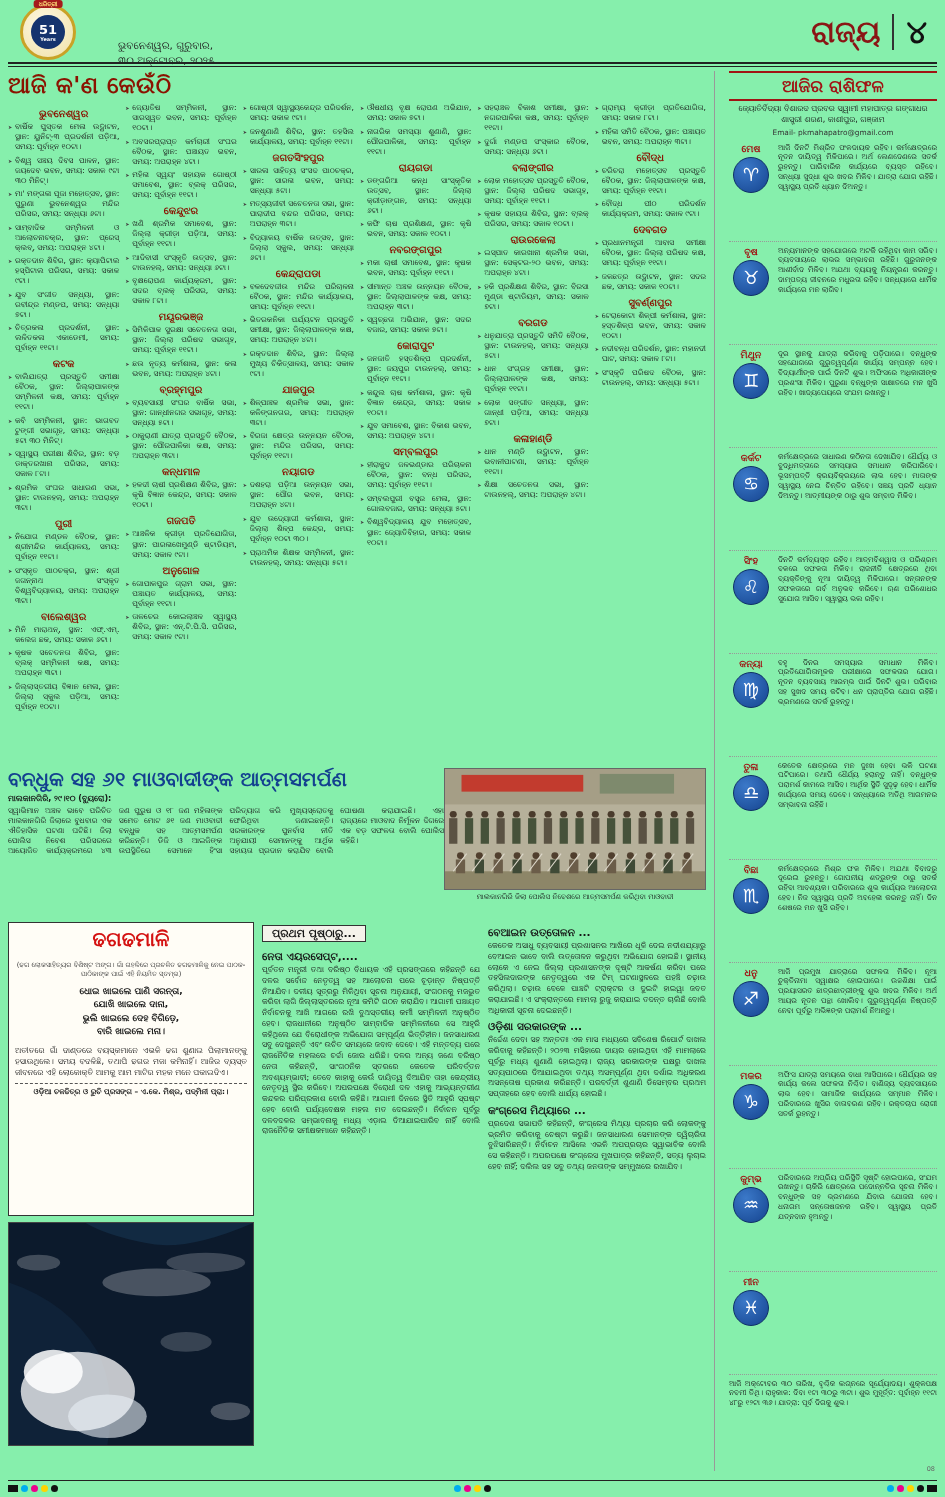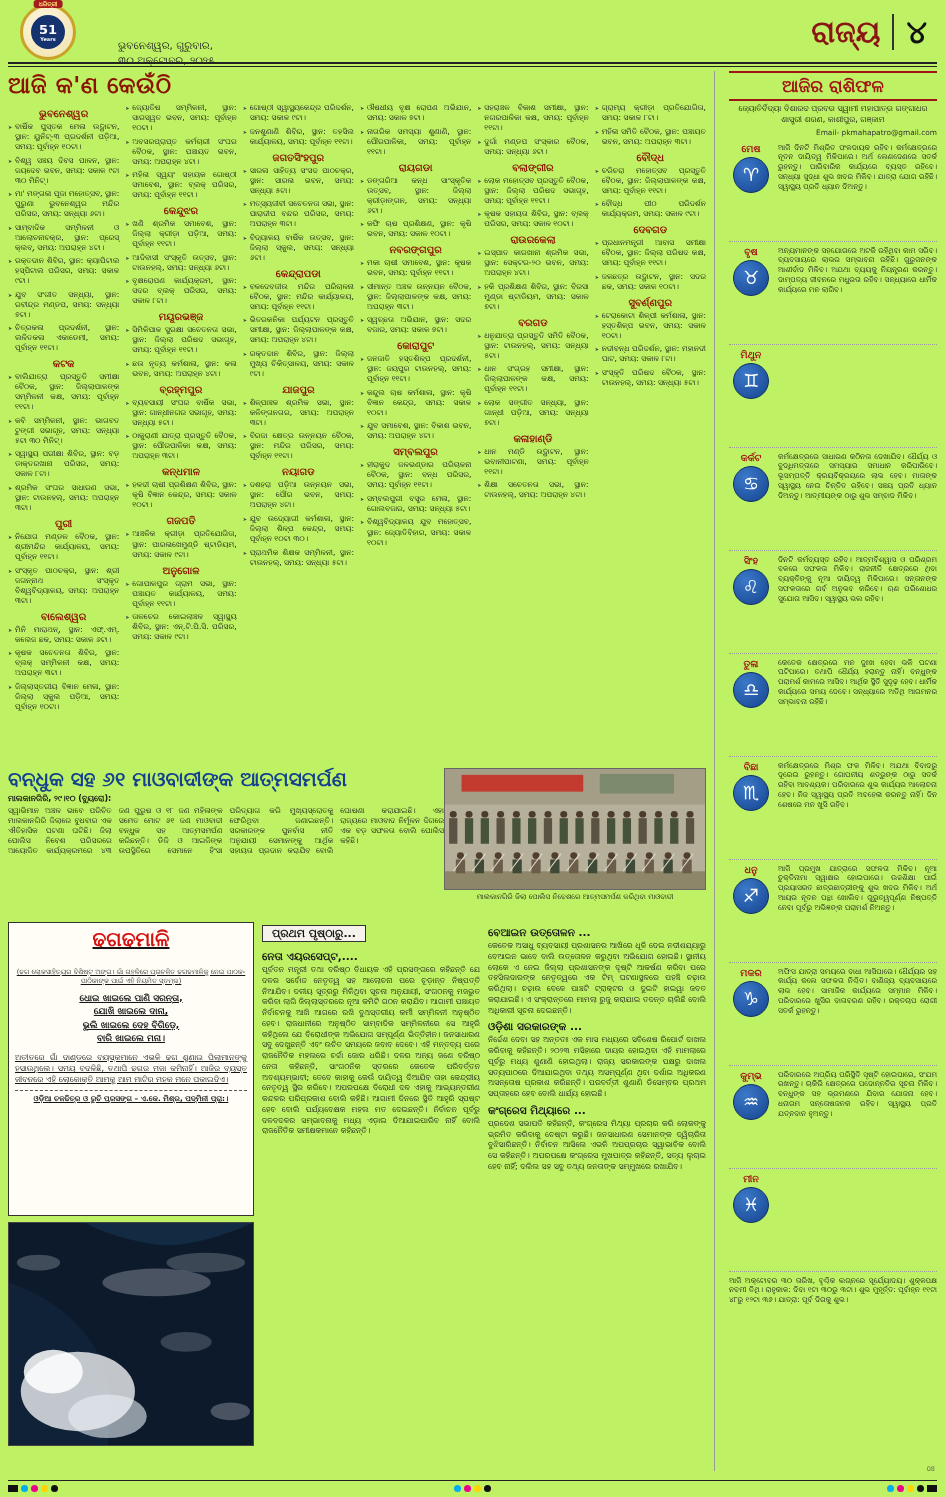--- a/index.html
+++ b/index.html
@@ -1,17 +1,17 @@
 <!DOCTYPE html>
 <html><head>
 <meta charset="utf-8">
 <style>
   *{margin:0;padding:0;box-sizing:border-box;}
   html,body{background:#e8e6e0;}
-  .page{width:945px;height:1497px;background:#bef264;margin:0 auto;position:relative;
+  .page{width:945px;height:1497px;background:#86efac;margin:0 auto;position:relative;
         font-family:"DejaVu Sans","Liberation Sans",sans-serif;color:#151515;overflow:hidden;padding:4px 8px;}
   
   .masthead{height:56px;display:flex;align-items:center;position:relative;}
   .logo{width:56px;height:56px;position:relative;margin-left:12px;flex:0 0 auto;}
   .logo-outer{width:56px;height:56px;border-radius:50%;border:3px solid #c9a227;
       background:radial-gradient(circle at 40% 35%,#fff8e1,#efe0a8);display:flex;align-items:center;justify-content:center;}
   .logo-inner{width:34px;height:34px;border-radius:50%;background:#15336e;color:#fff;display:flex;
       flex-direction:column;align-items:center;justify-content:center;font-weight:bold;}
   .logo-years{font-size:13px;line-height:1;}
   .logo-years-label{font-size:5px;line-height:1.2;}
@@ -39,41 +39,41 @@
   .story-left{width:436px;flex:0 0 auto;}
   .story-headline{color:#13408f;font-weight:bold;font-size:20px;line-height:1.15;margin-bottom:3px;}
   .story-meta{font-size:8px;font-weight:bold;margin-bottom:2px;}
   .story-body{column-count:4;column-gap:7px;font-size:7.6px;line-height:1.32;text-align:justify;height:98px;overflow:hidden;}
   .story-photo{flex:1;}
   .photo-frame{width:100%;height:122px;border:1px solid #666;display:block;}
   .photo-caption{font-size:7.2px;text-align:center;line-height:1.25;margin-top:2px;}
   
   .bottom{display:flex;gap:8px;margin-top:4px;height:528px;}
   .left-rail{width:246px;flex:0 0 auto;display:flex;flex-direction:column;gap:6px;}
-  .cartoon-box{border:1.5px solid #333;height:294px;padding:4px 6px;overflow:hidden;background:#fffdf6;text-decoration:underline;}
+  .cartoon-box{border:1.5px solid #333;height:294px;padding:4px 6px;overflow:hidden;background:#fffdf6;}
   .cartoon-title{color:#d41111;font-weight:bold;font-size:20px;text-align:center;}
-  .cartoon-sub{font-size:6.8px;text-align:center;line-height:1.3;color:#333;margin:17px 0 4px;}
+  .cartoon-sub{font-size:6.8px;text-align:center;line-height:1.3;color:#333;margin:10px 0 4px;}
   .cartoon-row{display:flex;gap:5px;align-items:flex-start;}
   .cartoon-fig{width:62px;height:74px;flex:0 0 auto;}
   .cartoon-open{font-size:8.4px;line-height:1.45;}
   .cartoon-open .b{font-weight:bold;}
   .cartoon-stanza{font-weight:bold;font-size:9px;text-align:center;margin:6px 0;line-height:1.5;}
   .cartoon-body{font-size:8px;line-height:1.4;text-align:justify;}
   .cartoon-footer{border-top:1px dashed #555;margin-top:5px;padding-top:3px;font-size:7.4px;text-align:center;font-weight:bold;}
   .weather-frame{width:100%;height:224px;border:1px solid #444;display:block;}
   .cont{flex:1;display:flex;gap:8px;min-width:0;}
   .cont-col{flex:1;min-width:0;overflow:hidden;}
   .cont-label{display:inline-block;border:1.5px solid #333;font-weight:bold;font-size:11px;padding:1px 9px;margin-bottom:4px;background:#f4f2ea;}
   .cont-head{font-weight:bold;font-size:10.5px;margin:4px 0 2px;}
   .cont-body{font-size:7.8px;line-height:1.38;text-align:justify;}
   
   .horo-title{color:#a01414;font-weight:bold;font-size:17px;text-align:center;border-top:2px solid #a01414;
       border-bottom:2px solid #a01414;padding:3px 0;margin-bottom:3px;}
   .horo-astro{font-size:8px;text-align:center;line-height:1.35;}
-  .horo-email{font-size:7.4px;text-align:right;color:#333;margin:2px 0 2px;}
+  .horo-email{font-size:7.4px;text-align:center;color:#333;margin:2px 0 2px;}
   .sign{display:flex;gap:5px;padding:4px 0;border-bottom:1px dotted #999;min-height:103px;}
   .sign-left{width:44px;flex:0 0 auto;text-align:center;}
   .sign-name{color:#a01414;font-weight:bold;font-size:9.5px;margin-bottom:2px;}
   .sign-circle{width:36px;height:36px;border-radius:50%;background:radial-gradient(circle at 35% 30%,#3b79c9,#15448f);
       color:#fff;display:flex;align-items:center;justify-content:center;font-size:18px;margin:0 auto;border:1px solid #0d2f66;}
   .sign-text{font-size:7.4px;line-height:1.33;text-align:justify;flex:1;}
   .horo-footer{font-size:7.4px;line-height:1.33;text-align:justify;padding-top:4px;}
   
   .page-code{position:absolute;right:10px;bottom:24px;font-size:6.5px;color:#666;}
   .pfooter{position:absolute;left:8px;right:8px;bottom:5px;border-top:1px solid #222;padding-top:4px;
@@ -387,34 +387,42 @@
               <div class="sign-name">ବୃଷ</div>
               <div class="sign-circle">♉</div>
             </div>
             <div class="sign-text">ଅନ୍ୟମାନଙ୍କ ସହଯୋଗରେ ଅଟକି ରହିଥିବା କାମ ସରିବ। ବ୍ୟବସାୟରେ ଲାଭର ସମ୍ଭାବନା ରହିଛି। ଗୁରୁଜନଙ୍କ ଆଶୀର୍ବାଦ ମିଳିବ। ଅଯଥା ବ୍ୟୟକୁ ନିୟନ୍ତ୍ରଣ କରନ୍ତୁ। ଦାମ୍ପତ୍ୟ ଜୀବନରେ ମଧୁରତା ରହିବ। ସନ୍ଧ୍ୟାରେ ଧାର୍ମିକ କାର୍ଯ୍ୟରେ ମନ ଲାଗିବ।</div>
           </div>
           <div class="sign">
             <div class="sign-left">
               <div class="sign-name">ମିଥୁନ</div>
               <div class="sign-circle">♊</div>
             </div>
+            <div class="sign-text">ଦୂର ସ୍ଥାନକୁ ଯାତ୍ରା କରିବାକୁ ପଡ଼ିପାରେ। ବନ୍ଧୁଙ୍କ ସହଯୋଗରେ ଗୁରୁତ୍ୱପୂର୍ଣ୍ଣ କାର୍ଯ୍ୟ ସମ୍ପନ୍ନ ହେବ। ବିଦ୍ୟାର୍ଥୀଙ୍କ ପାଇଁ ଦିନଟି ଶୁଭ। ଅଫିସରେ ଅଧିକାରୀଙ୍କ ପ୍ରଶଂସା ମିଳିବ। ପୁରୁଣା ବନ୍ଧୁଙ୍କ ସାକ୍ଷାତରେ ମନ ଖୁସି ରହିବ। ଖାଦ୍ୟପେୟରେ ସଂଯମ ରଖନ୍ତୁ।</div>
           </div>
           <div class="sign">
             <div class="sign-left">
               <div class="sign-name">କର୍କଟ</div>
               <div class="sign-circle">♋</div>
             </div>
             <div class="sign-text">କର୍ମକ୍ଷେତ୍ରରେ ସାଧାରଣ କଠିନତା ଦେଖାଯିବ। ଧୈର୍ଯ୍ୟ ଓ ବୁଦ୍ଧିମତ୍ତାରେ ସମସ୍ୟାର ସମାଧାନ କରିପାରିବେ। ଭୂସମ୍ପତ୍ତି କ୍ରୟବିକ୍ରୟରେ ଲାଭ ହେବ। ମାତାଙ୍କ ସ୍ୱାସ୍ଥ୍ୟ ନେଇ ଚିନ୍ତିତ ରହିବେ। ସଞ୍ଚୟ ପ୍ରତି ଧ୍ୟାନ ଦିଅନ୍ତୁ। ଆତ୍ମୀୟଙ୍କ ଠାରୁ ଶୁଭ ସମ୍ବାଦ ମିଳିବ।</div>
           </div>
           <div class="sign">
             <div class="sign-left">
               <div class="sign-name">ସିଂହ</div>
               <div class="sign-circle">♌</div>
             </div>
             <div class="sign-text">ଦିନଟି କର୍ମବ୍ୟସ୍ତ ରହିବ। ଆତ୍ମବିଶ୍ୱାସ ଓ ପରିଶ୍ରମ ବଳରେ ସଫଳତା ମିଳିବ। ରାଜନୀତି କ୍ଷେତ୍ରରେ ଥିବା ବ୍ୟକ୍ତିଙ୍କୁ ନୂଆ ଦାୟିତ୍ୱ ମିଳିପାରେ। ସନ୍ତାନଙ୍କ ସଫଳତାରେ ଗର୍ବ ଅନୁଭବ କରିବେ। ଋଣ ପରିଶୋଧର ସୁଯୋଗ ଆସିବ। ସ୍ୱାସ୍ଥ୍ୟ ଭଲ ରହିବ।</div>
+          </div>
+          <div class="sign">
+            <div class="sign-left">
+              <div class="sign-name">କନ୍ୟା</div>
+              <div class="sign-circle">♍</div>
+            </div>
+            <div class="sign-text">ବହୁ ଦିନର ସମସ୍ୟାର ସମାଧାନ ମିଳିବ। ପ୍ରତିଯୋଗିତାମୂଳକ ପରୀକ୍ଷାରେ ସଫଳତାର ଯୋଗ। ନୂତନ ବ୍ୟବସାୟ ଆରମ୍ଭ ପାଇଁ ଦିନଟି ଶୁଭ। ପରିବାର ସହ ସୁଖଦ ସମୟ କଟିବ। ଧନ ପ୍ରାପ୍ତିର ଯୋଗ ରହିଛି। ଭ୍ରମଣରେ ସତର୍କ ରୁହନ୍ତୁ।</div>
           </div>
           <div class="sign">
             <div class="sign-left">
               <div class="sign-name">ତୁଳା</div>
               <div class="sign-circle">♎</div>
             </div>
             <div class="sign-text">କେତେକ କ୍ଷେତ୍ରରେ ମନ ଦୁଃଖ ହେବା ଭଳି ଘଟଣା ଘଟିପାରେ। ତଥାପି ଧୈର୍ଯ୍ୟ ହରାନ୍ତୁ ନାହିଁ। ବନ୍ଧୁଙ୍କ ପରାମର୍ଶ କାମରେ ଆସିବ। ଆର୍ଥିକ ସ୍ଥିତି ସୁଦୃଢ଼ ହେବ। ଧାର୍ମିକ କାର୍ଯ୍ୟରେ ସମୟ ଦେବେ। ସନ୍ଧ୍ୟାରେ ଅତିଥି ଆଗମନର ସମ୍ଭାବନା ରହିଛି।</div>
           </div>
           <div class="sign">
             <div class="sign-left">

